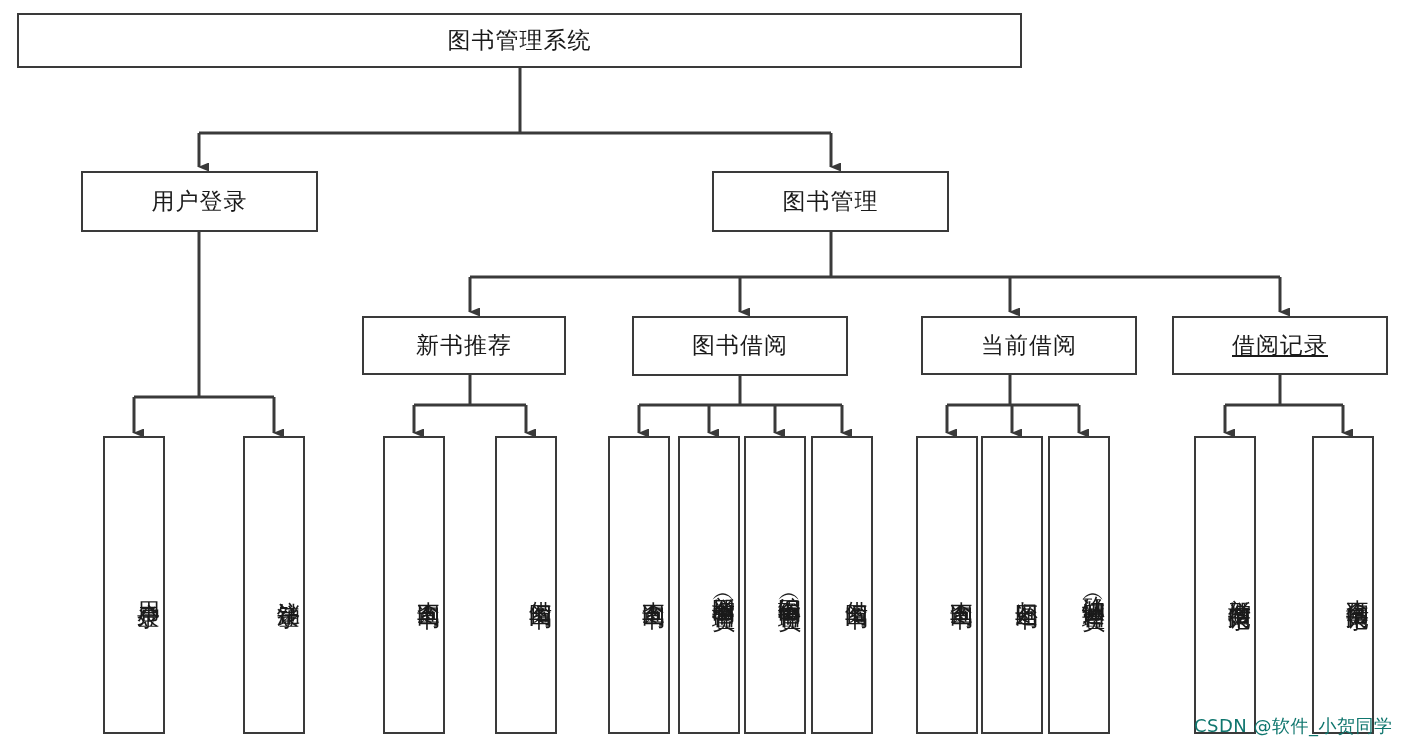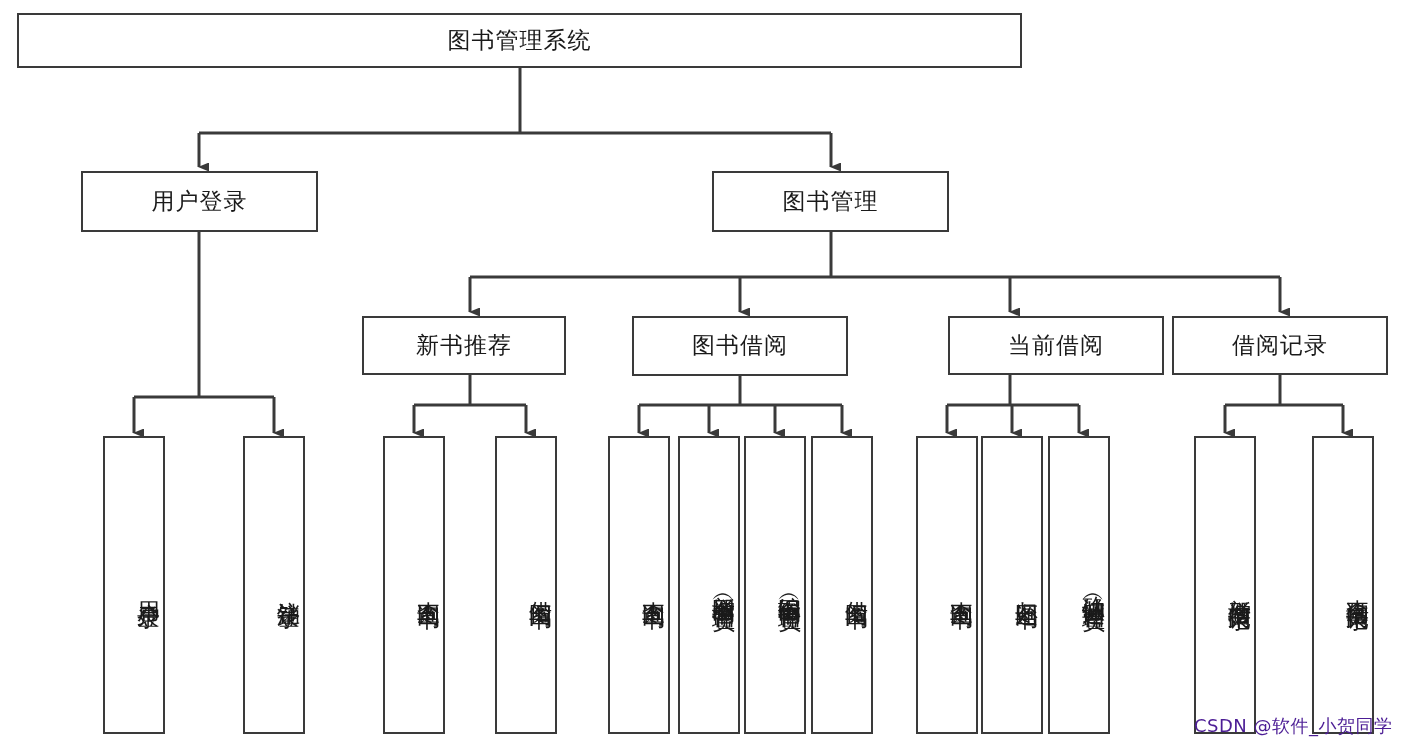--- a/index.html
+++ b/index.html
@@ -52,21 +52,21 @@
   }
   .node-v > .vtext {
     writing-mode: vertical-rl;
     text-orientation: upright;
   }
   .watermark {
     position: absolute;
     left: 1194px;
     top: 714px;
     font-size: 18px;
-    color: #4c1d95;
+    color: #0f766e;
     white-space: nowrap;
     letter-spacing: 0.5px;
     pointer-events: none;
   }
 </style>
 </head>
 <body>
 
 <div id="canvas">
 
@@ -130,24 +130,24 @@
   <div class="node node-h" style="left:712px; top:171px; width:237px; height:61px;">
     <span>图书管理</span>
   </div>
 
   <div class="node node-h" style="left:362px; top:316px; width:204px; height:59px;">
     <span>新书推荐</span>
   </div>
   <div class="node node-h" style="left:632px; top:316px; width:216px; height:60px;">
     <span>图书借阅</span>
   </div>
-  <div class="node node-h" style="left:948px; top:316px; width:216px; height:59px;">
+  <div class="node node-h" style="left:921px; top:316px; width:216px; height:59px;">
     <span>当前借阅</span>
   </div>
-  <div class="node node-h" style="left:1172px; top:316px; width:216px; height:59px;">
+  <div class="node node-h" style="left:1172px; top:316px; width:216px; height:59px;text-decoration:underline;">
     <span>借阅记录</span>
   </div>
 
   <div class="node node-v" style="left:103px; top:436px; width:62px; height:298px;">
     <span class="vtext">用户登录</span>
   </div>
   <div class="node node-v" style="left:243px; top:436px; width:62px; height:298px;">
     <span class="vtext">注销登录</span>
   </div>
 

